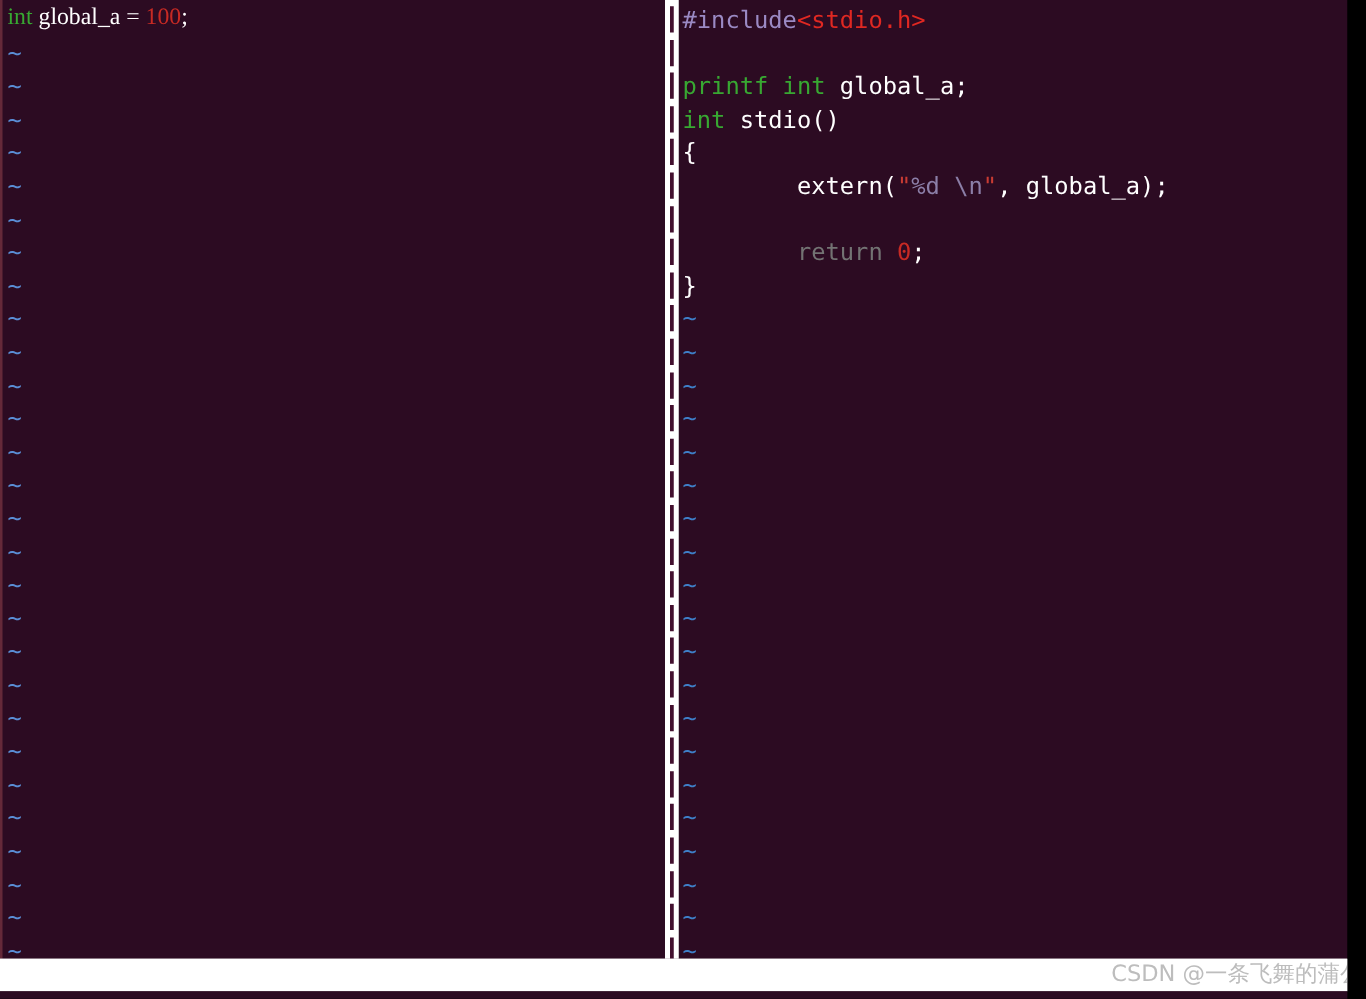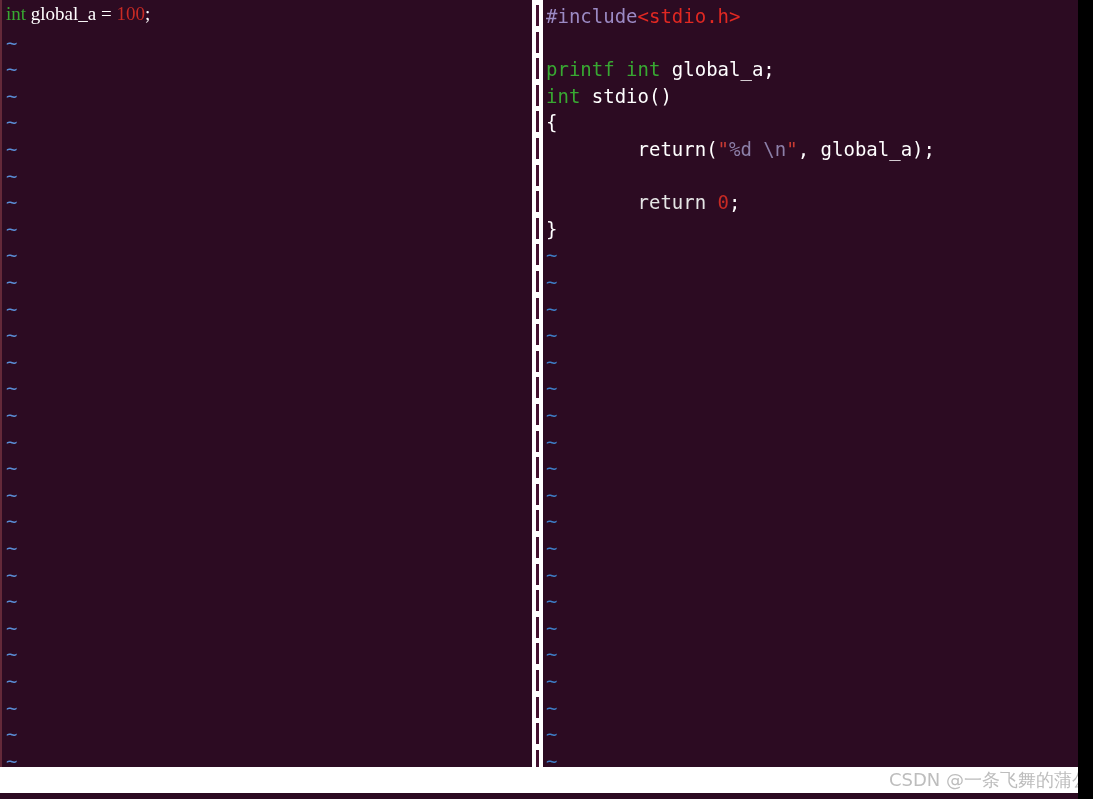--- a/index.html
+++ b/index.html
@@ -78,21 +78,21 @@
   .pane-right .tilde { padding-left: 3px; color: #3E7FC8; }
 
   
   .t-kw      { color: #38A832; }            
   .t-plain   { color: #FFFFFF; }
   .t-num     { color: #C72A24; }
   .t-pre     { color: #9B8AC4; }            
   .t-header  { color: #E02822; }            
   .t-str     { color: #C93B33; }            
   .t-strspec { color: #8C7FA8; }            
-  .t-ret     { color: #e5e5e5; margin-top: 33px; }            
+  .t-ret     { color: #737373; margin-top: 33px; }            
   .t-brace   { color: #FFFFFF; }
 
   
   .vsep {
     position: absolute;
     left: 532px;
     top: 0;
     width: 11px;
     height: 767px;
     background: #FFFFFF;
@@ -249,21 +249,21 @@
         <div class="bar" style="top: 749.8px; height: 21px;"></div>
       </div>
 
     <div class="pane pane-right">
       <div id="code-right">
           <div class="codeline" style="top: 3px;"><span class="t-pre">#include</span><span class="t-header">&lt;stdio.h&gt;</span></div>
           <div class="codeline" style="top: 29.6px;"> </div>
           <div class="codeline" style="top: 56.2px;"><span class="t-kw">printf int</span><span class="t-plain"> global_a;</span></div>
           <div class="codeline" style="top: 82.8px;"><span class="t-kw">int</span><span class="t-plain"> stdio()</span></div>
           <div class="codeline" style="top: 109.4px;"><span class="t-brace">{</span></div>
-          <div class="codeline" style="top: 136px;"><span class="t-plain">        return(</span><span class="t-str">"</span><span class="t-strspec">%d \n</span><span class="t-str">"</span><span class="t-plain">, global_a);</span></div>
+          <div class="codeline" style="top: 136px;"><span class="t-plain">        extern(</span><span class="t-str">"</span><span class="t-strspec">%d \n</span><span class="t-str">"</span><span class="t-plain">, global_a);</span></div>
           <div class="codeline" style="top: 162.6px;"> </div>
           <div class="codeline" style="top: 189.2px;"><span class="t-plain">        </span><span class="t-ret">return</span><span class="t-plain"> </span><span class="t-num">0</span><span class="t-plain">;</span></div>
           <div class="codeline" style="top: 215.8px;"><span class="t-brace">}</span></div>
         </div>
       <div id="tilde-right">
           <div class="tilde" style="top: 242.4px;">~</div>
           <div class="tilde" style="top: 269px;">~</div>
           <div class="tilde" style="top: 295.6px;">~</div>
           <div class="tilde" style="top: 322.2px;">~</div>
           <div class="tilde" style="top: 348.8px;">~</div>

